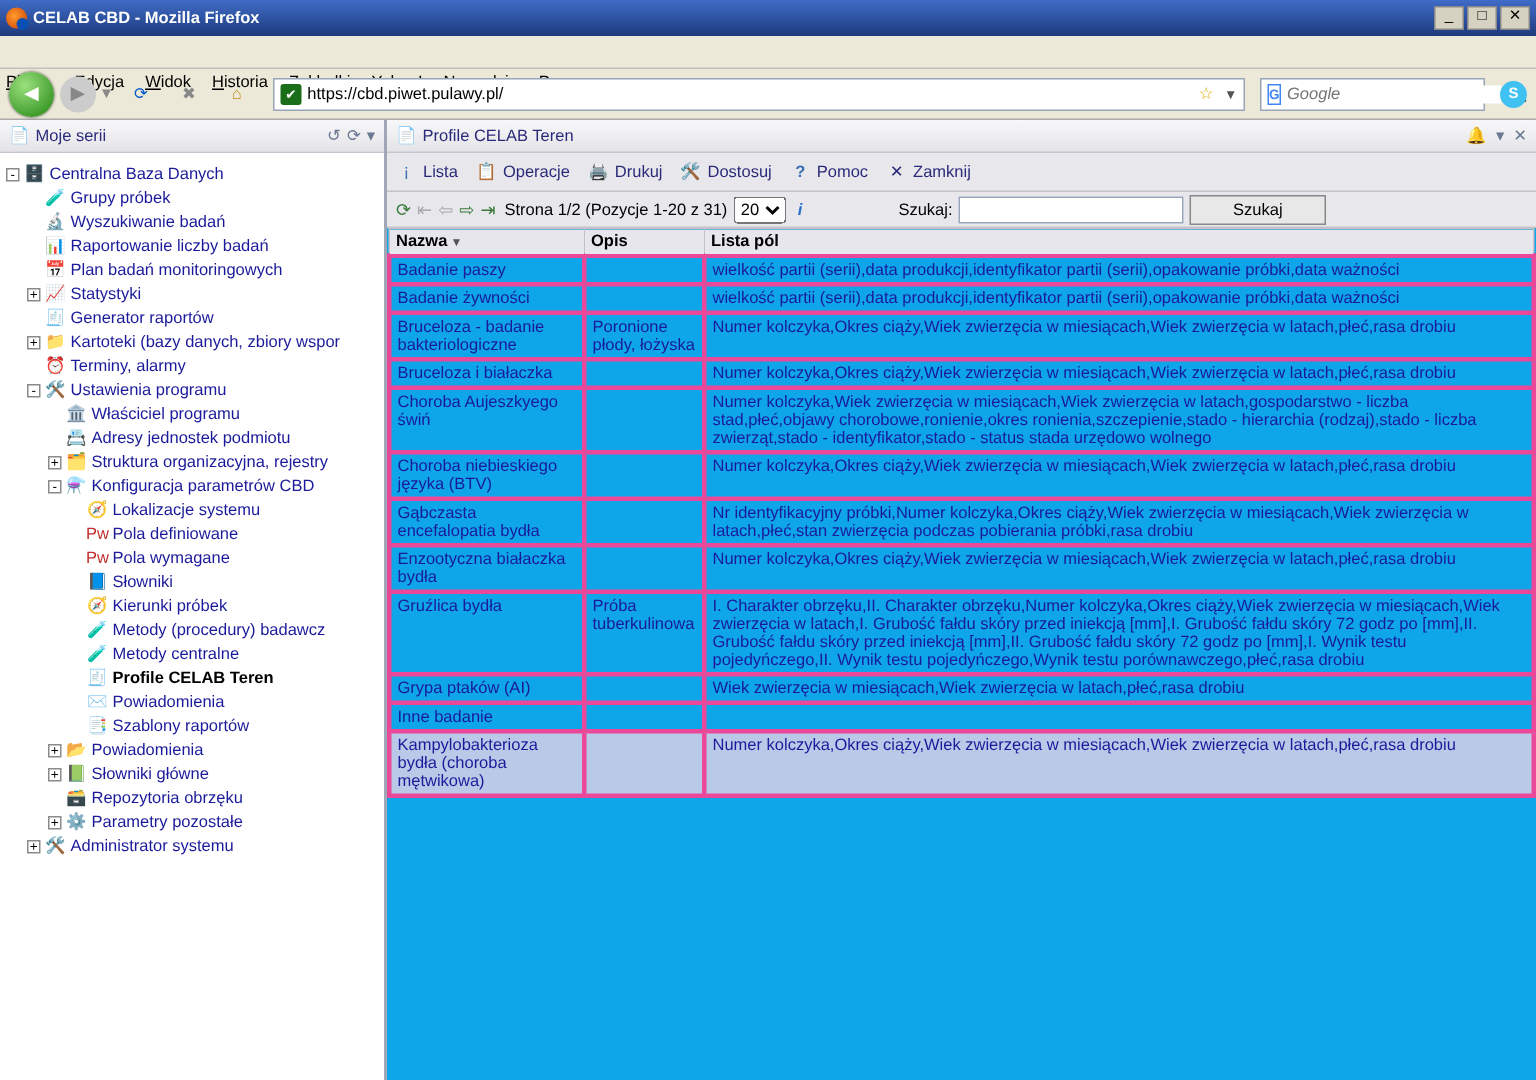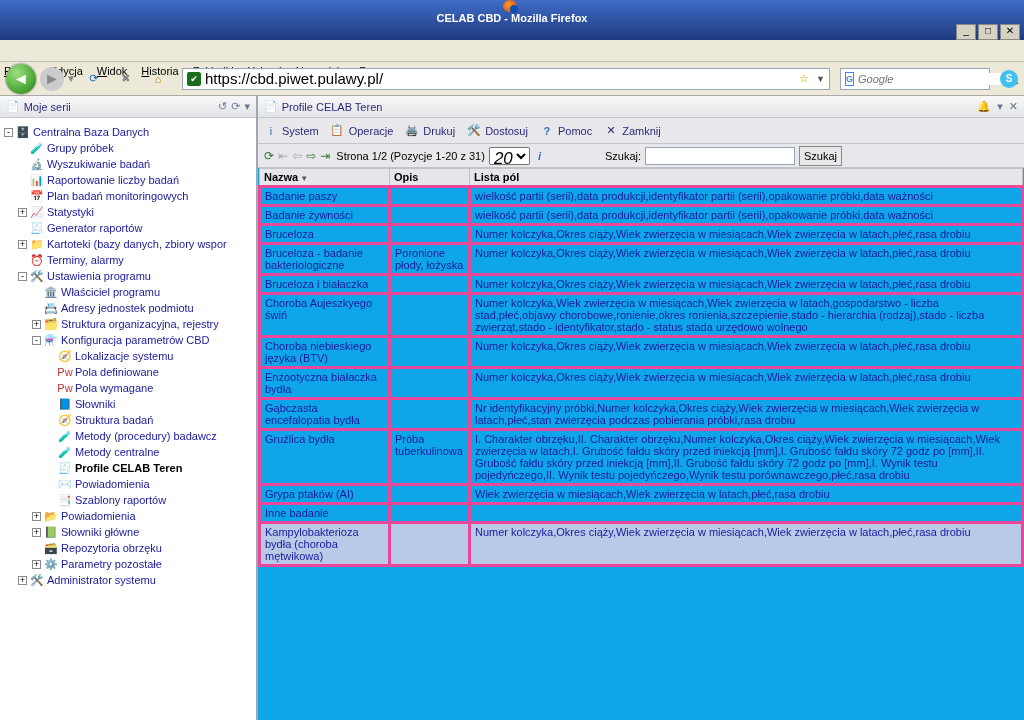--- a/index.html
+++ b/index.html
@@ -1,19 +1,19 @@
 <!DOCTYPE html>
 <html><head>
 <meta charset="utf-8">
 <style>
 * { box-sizing: border-box; margin: 0; padding: 0; }
 body { font-family: Tahoma, Arial, sans-serif; font-size: 11px; background: #ece9d8; width: 1024px; height: 720px; overflow: hidden; }
 
 
-.titlebar { height: 40px; background: linear-gradient(#3f6cc7, #1e3a7d); color: #fff; display: flex; align-items: center; padding: 0 4px; flex-direction: column; }
+.titlebar { height: 22px; background: linear-gradient(#3f6cc7, #1e3a7d); color: #fff; display: flex; align-items: center; padding: 12px 4px; }
 .titlebar .ff-icon { width: 14px; height: 14px; background: radial-gradient(circle at 40% 40%, #ff9a2e, #cc3d00); border-radius: 50%; margin-right: 4px; position: relative; }
 .titlebar .ff-icon::after { content: ""; position: absolute; right: -1px; bottom: -1px; width: 8px; height: 8px; background: #0a4fb4; border-radius: 50%; }
 .titlebar-text { font-weight: bold; }
 .winbtns { margin-left: auto; display: flex; }
 .winbtns div { width: 20px; height: 16px; background: #d6d2c2; border: 1px solid #888; margin-left: 2px; text-align: center; line-height: 12px; font-size: 10px; color: #000; }
 
 
 .menubar { height: 22px; background: #ece9d8; display: flex; align-items: center; padding: 0 4px; border-bottom: 1px solid #c0c0c0; }
 .menubar span { margin-right: 14px; color: #000; cursor: default; margin-top: 41px; }
 .menubar span u { text-decoration: underline; }
@@ -23,21 +23,21 @@
 .navbtn { width: 30px; height: 30px; border-radius: 50%; display: flex; align-items: center; justify-content: center; font-size: 16px; color: #fff; }
 .back { background: radial-gradient(circle at 35% 30%, #9be07d, #1f8510); box-shadow: 0 0 2px #333; }
 .fwd { background: #ccc; color: #888; }
 .navsmall { color: #888; font-size: 10px; margin-left: -2px; }
 .tbicon { width: 20px; height: 20px; display: flex; align-items: center; justify-content: center; color: #555; cursor: pointer; margin: 0 4px; }
 .reload { color: #0a5cc9; }
 .stop { color: #888; }
 .home { color: #c98a1e; }
 .urlbox { flex: 1; height: 22px; background: #fff; border: 1px solid #98a4b8; display: flex; align-items: center; padding: 0 4px; }
 .urlbox .siteicon { width: 14px; height: 14px; background: #1a6e1a; border-radius: 2px; margin-right: 4px; display: flex; align-items: center; justify-content: center; color: #fff; font-size: 9px; }
-.urlbox input { border: none; outline: none; flex: 1; font-size: 15px; }
+.urlbox input { border: none; outline: none; flex: 1; font-size: 11px; }
 .star { color: #d9a700; margin-left: 4px; }
 .dropbtn { color: #555; font-size: 9px; margin-left: 4px; }
 .searchbox-nav { width: 150px; height: 22px; background: #fff; border: 1px solid #98a4b8; display: flex; align-items: center; padding: 0 4px; margin-left: 6px; }
 .searchbox-nav .g { width: 14px; height: 14px; border: 1px solid #4285f4; color: #4285f4; font-size: 9px; font-weight: bold; text-align: center; line-height: 12px; margin-right: 4px; }
 .searchbox-nav input { border: none; outline: none; flex: 1; font-size: 11px; color: #888; font-style: italic; }
 .magnifier { color: #555; margin-left: 4px; }
 .skype { width: 18px; height: 18px; background: #3fc1f2; border-radius: 50%; color: #fff; font-size: 10px; font-weight: bold; text-align: center; line-height: 18px; margin-left: 6px; }
 
 
 .panes { display: flex; height: calc(720px - 22px - 22px - 34px); }
@@ -64,24 +64,24 @@
 .rp-title .mini { margin-left: 6px; color: #6a7890; cursor: pointer; }
 
 .rp-toolbar { height: 26px; background: #e8e8ec; border-bottom: 1px solid #c2c2c8; display: flex; align-items: center; padding: 0 6px; gap: 12px; color: #2a2a7a; }
 .rp-toolbar .tb-item { display: flex; align-items: center; gap: 4px; cursor: pointer; }
 .tb-icon { display: inline-flex; width: 14px; height: 14px; align-items: center; justify-content: center; }
 
 .rp-pager { height: 24px; background: #e8e8ec; border-bottom: 1px solid #c2c2c8; display: flex; align-items: center; padding: 0 6px; gap: 4px; color: #2a2a7a; }
 .rp-pager .arrow { color: #3a7b3a; cursor: pointer; font-size: 12px; }
 .rp-pager .disabled { color: #aaa; }
 .rp-pager .txt { color: #000; margin-left: 2px; }
-.rp-pager select { font-size: 17px; height: 18px; font-style: italic; }
+.rp-pager select { font-size: 11px; height: 18px; }
 .rp-pager .info { color: #2a6fd0; font-weight: bold; font-style: italic; margin-left: 4px; cursor: pointer; }
 .rp-pager input[type=text] { height: 18px; width: 150px; border: 1px solid #98a4b8; padding: 0 3px; font-size: 11px; }
-.rp-pager button { height: 20px; padding: 0 4px; background: #e8e8e8; border: 1px solid #888; font-size: 11px; cursor: pointer; }
+.rp-pager button { height: 20px; padding: 0 28px; background: #e8e8e8; border: 1px solid #888; font-size: 11px; cursor: pointer; }
 .rp-pager .szk-label { margin-left: 60px; color: #000; }
 
 .grid-wrap { flex: 1; overflow: auto; background: #0ea5e9; }
 table.grid { width: 100%; border-collapse: collapse; table-layout: fixed; }
 table.grid th { background: #e6e6ec; border: 1px solid #c2c2c8; text-align: left; padding: 2px 4px; font-weight: bold; position: sticky; top: 0; }
 table.grid th .sortarrow { font-size: 8px; color: #555; margin-left: 2px; }
 table.grid td { border: 3px solid #ec4899; padding: 2px 4px; color: #1a1a9a; vertical-align: top; word-wrap: break-word; }
 table.grid tr.selrow td { background: #b9c9e8; }
 .col-nazwa { width: 130px; }
 .col-opis { width: 80px; }
@@ -270,21 +270,21 @@
                         <div class="row">
                           <span class="notoggle"></span>
                           <span class="ticon">📘</span>
                           <a href="#">Słowniki</a>
                         </div>
                       </li>
                     <li>
                         <div class="row">
                           <span class="notoggle"></span>
                           <span class="ticon">🧭</span>
-                          <a href="#">Struktura badań</a>
+                          <a href="#">Kierunki próbek</a>
                         </div>
                       </li>
                     <li>
                         <div class="row">
                           <span class="notoggle"></span>
                           <span class="ticon">🧪</span>
                           <a href="#">Metody (procedury) badawcz</a>
                         </div>
                       </li>
                     <li>
@@ -366,21 +366,21 @@
       <span>Profile CELAB Teren</span>
       <span class="spacer"></span>
       <span class="mini">🔔</span>
       <span class="mini">▾</span>
       <span class="mini">✕</span>
     </div>
 
     <div class="rp-toolbar">
       <div class="tb-item">
           <span class="tb-icon" style="color:#3a6fb0">ℹ</span>
-          <span>System</span>
+          <span>Lista</span>
         </div>
       <div class="tb-item">
           <span class="tb-icon">📋</span>
           <span>Operacje</span>
         </div>
       <div class="tb-item">
           <span class="tb-icon">🖨️</span>
           <span>Drukuj</span>
         </div>
       <div class="tb-item">
@@ -430,53 +430,48 @@
               <td>Badanie paszy</td>
               <td></td>
               <td>wielkość partii (serii),data produkcji,identyfikator partii (serii),opakowanie próbki,data ważności</td>
             </tr>
             <tr>
               <td>Badanie żywności</td>
               <td></td>
               <td>wielkość partii (serii),data produkcji,identyfikator partii (serii),opakowanie próbki,data ważności</td>
             </tr>
             <tr>
-              <td>Bruceloza</td>
-              <td></td>
-              <td>Numer kolczyka,Okres ciąży,Wiek zwierzęcia w miesiącach,Wiek zwierzęcia w latach,płeć,rasa drobiu</td>
-            </tr>
-            <tr>
               <td>Bruceloza - badanie bakteriologiczne</td>
               <td>Poronione płody, łożyska</td>
               <td>Numer kolczyka,Okres ciąży,Wiek zwierzęcia w miesiącach,Wiek zwierzęcia w latach,płeć,rasa drobiu</td>
             </tr>
             <tr>
               <td>Bruceloza i białaczka</td>
               <td></td>
               <td>Numer kolczyka,Okres ciąży,Wiek zwierzęcia w miesiącach,Wiek zwierzęcia w latach,płeć,rasa drobiu</td>
             </tr>
             <tr>
               <td>Choroba Aujeszkyego świń</td>
               <td></td>
               <td>Numer kolczyka,Wiek zwierzęcia w miesiącach,Wiek zwierzęcia w latach,gospodarstwo - liczba stad,płeć,objawy chorobowe,ronienie,okres ronienia,szczepienie,stado - hierarchia (rodzaj),stado - liczba zwierząt,stado - identyfikator,stado - status stada urzędowo wolnego</td>
             </tr>
             <tr>
               <td>Choroba niebieskiego języka (BTV)</td>
               <td></td>
               <td>Numer kolczyka,Okres ciąży,Wiek zwierzęcia w miesiącach,Wiek zwierzęcia w latach,płeć,rasa drobiu</td>
             </tr>
             <tr>
+              <td>Gąbczasta encefalopatia bydła</td>
+              <td></td>
+              <td>Nr identyfikacyjny próbki,Numer kolczyka,Okres ciąży,Wiek zwierzęcia w miesiącach,Wiek zwierzęcia w latach,płeć,stan zwierzęcia podczas pobierania próbki,rasa drobiu</td>
+            </tr>
+            <tr>
               <td>Enzootyczna białaczka bydła</td>
               <td></td>
               <td>Numer kolczyka,Okres ciąży,Wiek zwierzęcia w miesiącach,Wiek zwierzęcia w latach,płeć,rasa drobiu</td>
-            </tr>
-            <tr>
-              <td>Gąbczasta encefalopatia bydła</td>
-              <td></td>
-              <td>Nr identyfikacyjny próbki,Numer kolczyka,Okres ciąży,Wiek zwierzęcia w miesiącach,Wiek zwierzęcia w latach,płeć,stan zwierzęcia podczas pobierania próbki,rasa drobiu</td>
             </tr>
             <tr>
               <td>Gruźlica bydła</td>
               <td>Próba tuberkulinowa</td>
               <td>I. Charakter obrzęku,II. Charakter obrzęku,Numer kolczyka,Okres ciąży,Wiek zwierzęcia w miesiącach,Wiek zwierzęcia w latach,I. Grubość fałdu skóry przed iniekcją [mm],I. Grubość fałdu skóry 72 godz po [mm],II. Grubość fałdu skóry przed iniekcją [mm],II. Grubość fałdu skóry 72 godz po [mm],I. Wynik testu pojedyńczego,II. Wynik testu pojedyńczego,Wynik testu porównawczego,płeć,rasa drobiu</td>
             </tr>
             <tr>
               <td>Grypa ptaków (AI)</td>
               <td></td>
               <td>Wiek zwierzęcia w miesiącach,Wiek zwierzęcia w latach,płeć,rasa drobiu</td>

